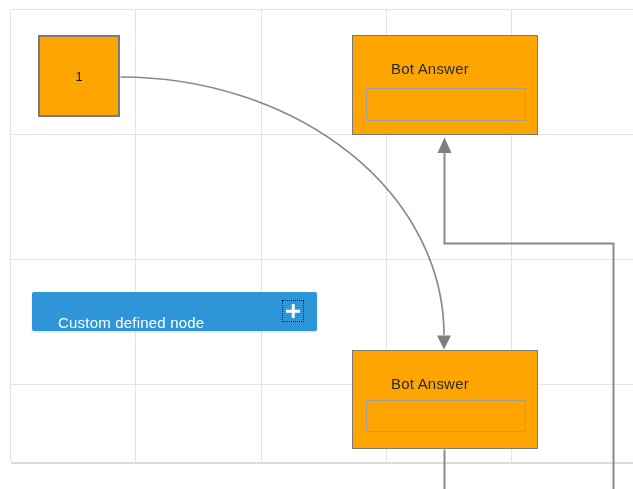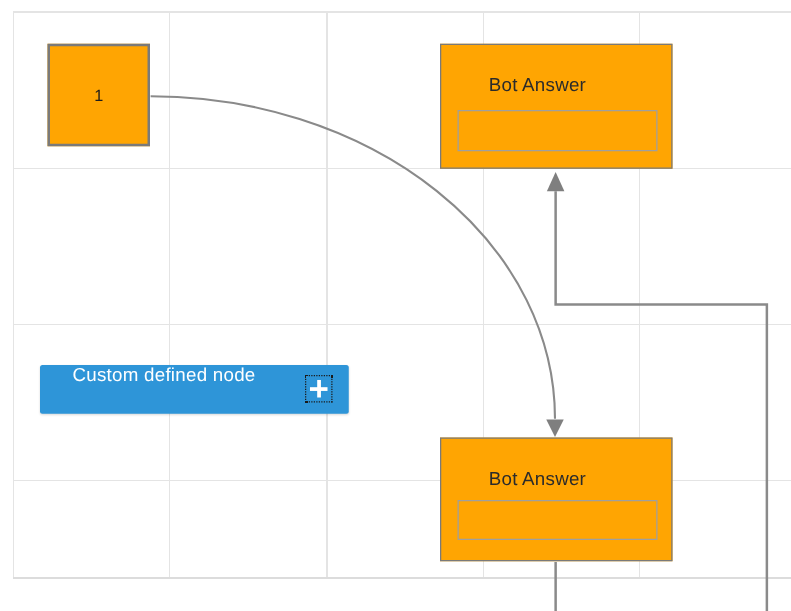--- a/index.html
+++ b/index.html
@@ -53,25 +53,25 @@
     width: 160px; height: 33px;
     border: 1px solid #9f9f9f;
     background: transparent;
     box-sizing: border-box;
   }
   .node-bot-bottom .node-input { top: 49px; height: 32px; }
   
   .palette-btn {
     position: absolute;
     left: 32px; top: 292px;
-    width: 247px; height: 39px;
+    width: 285px; height: 39px;
     background: #2e95d8;
     border-radius: 2px;
     display: flex;
-    align-items: flex-start;
+    align-items: flex-end;
     box-sizing: border-box;
     padding-left: 26px;
     cursor: pointer;
     box-shadow: 0 1px 2px rgba(0,0,0,0.15);
   }
   .palette-btn .btn-label {
     color: #ffffff;
     font-size: 15px;
     letter-spacing: 0.2px;
   }

